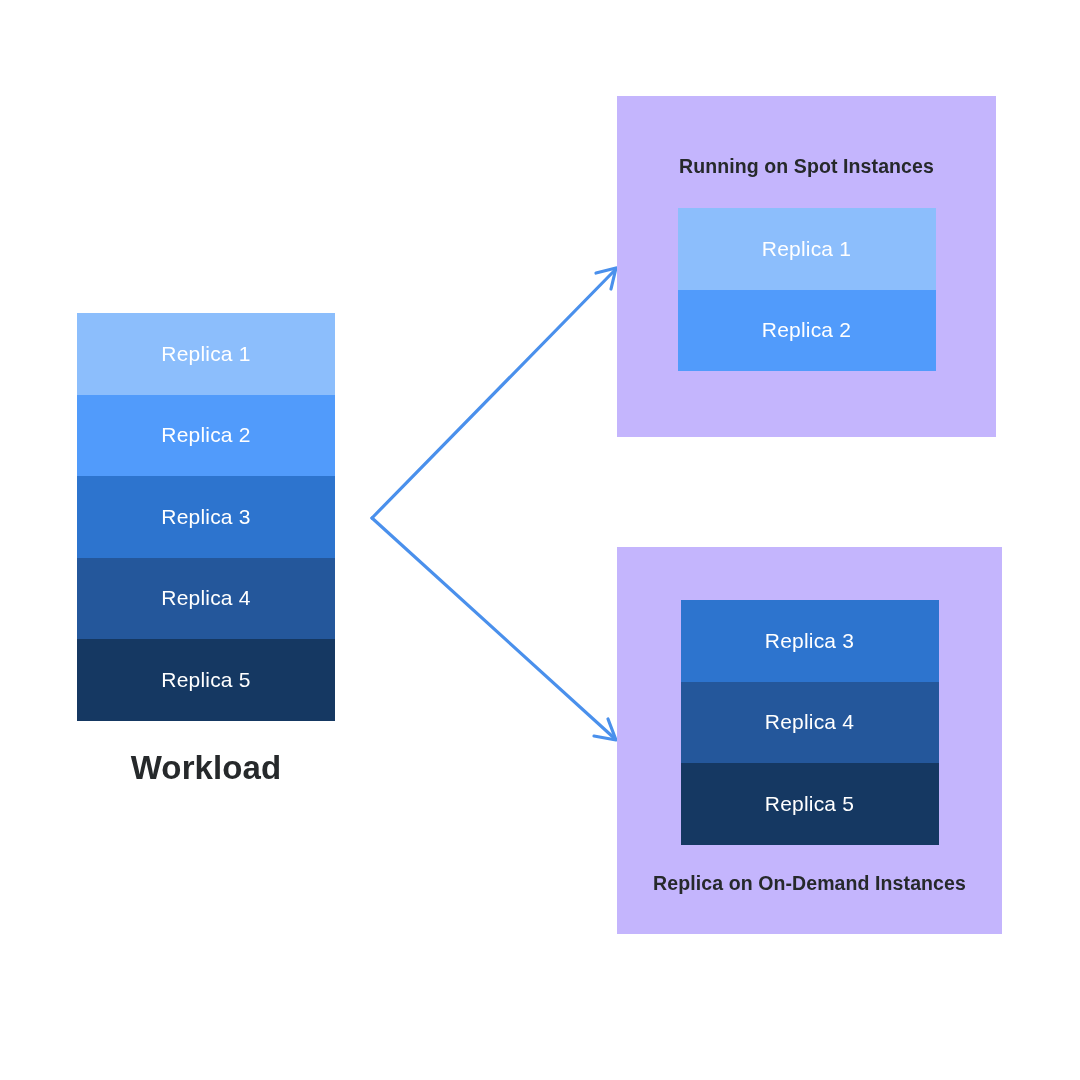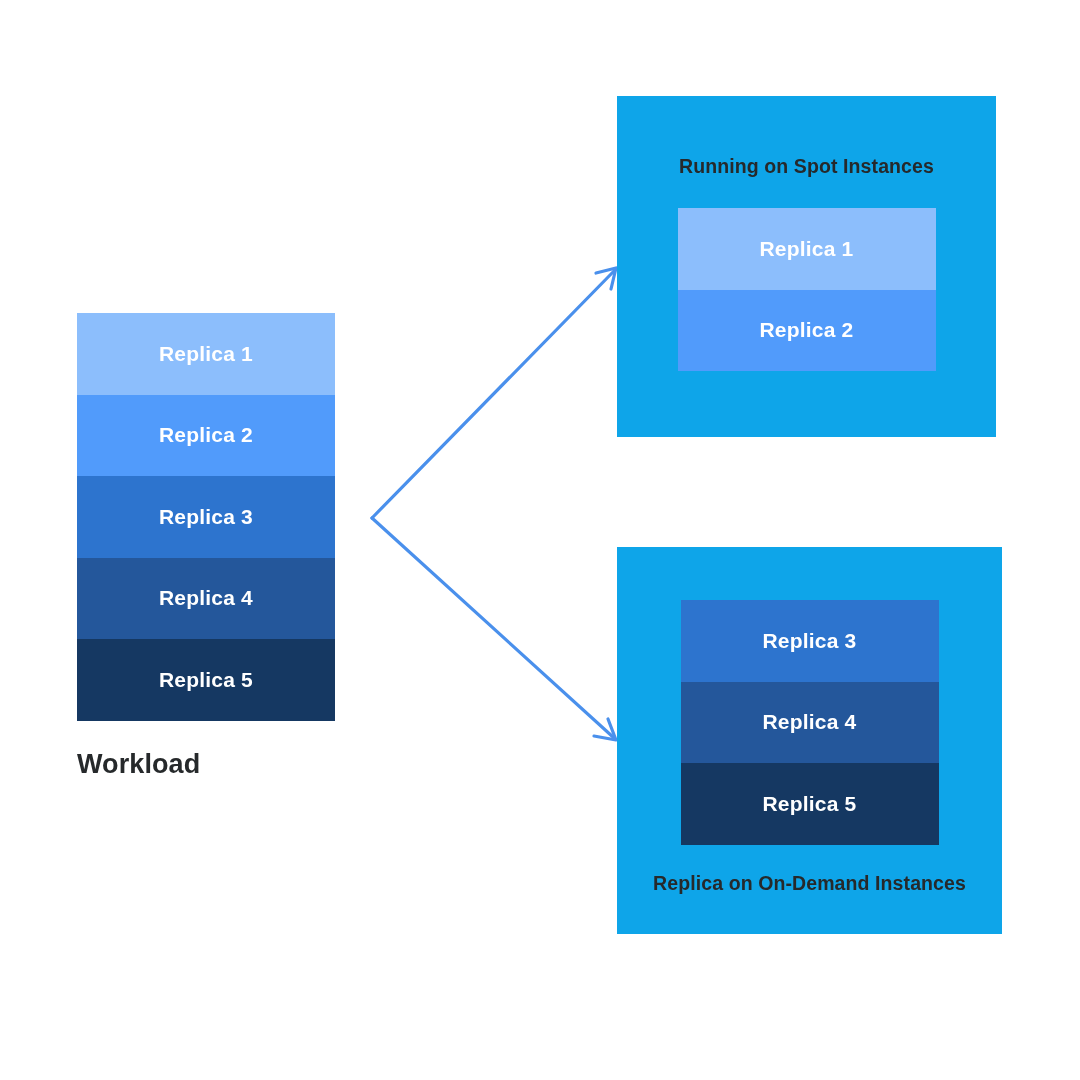--- a/index.html
+++ b/index.html
@@ -42,38 +42,38 @@
     display: flex;
     flex-direction: column;
   }
   .replica-block {
     height: 81.5px;
     display: flex;
     align-items: center;
     justify-content: center;
     color: #ffffff;
     font-size: 21px;
-    font-weight: 700;
+    font-weight: 400;
     letter-spacing: 0.2px;
     box-sizing: border-box;
   }
   #workload-label {
     margin-top: 28px;
     width: 258px;
-    text-align: left;
-    font-size: 27px;
+    text-align: center;
+    font-size: 33px;
     font-weight: bold;
     color: #26292b;
     letter-spacing: 0.1px;
   }
 
   
   .panel {
     position: absolute;
-    background: #0ea5e9;
+    background: #c4b5fd;
     box-sizing: border-box;
     display: flex;
     flex-direction: column;
     align-items: center;
   }
   #panel-spot {
     left: 617px;
     top: 96px;
     width: 379px;
     height: 341px;

